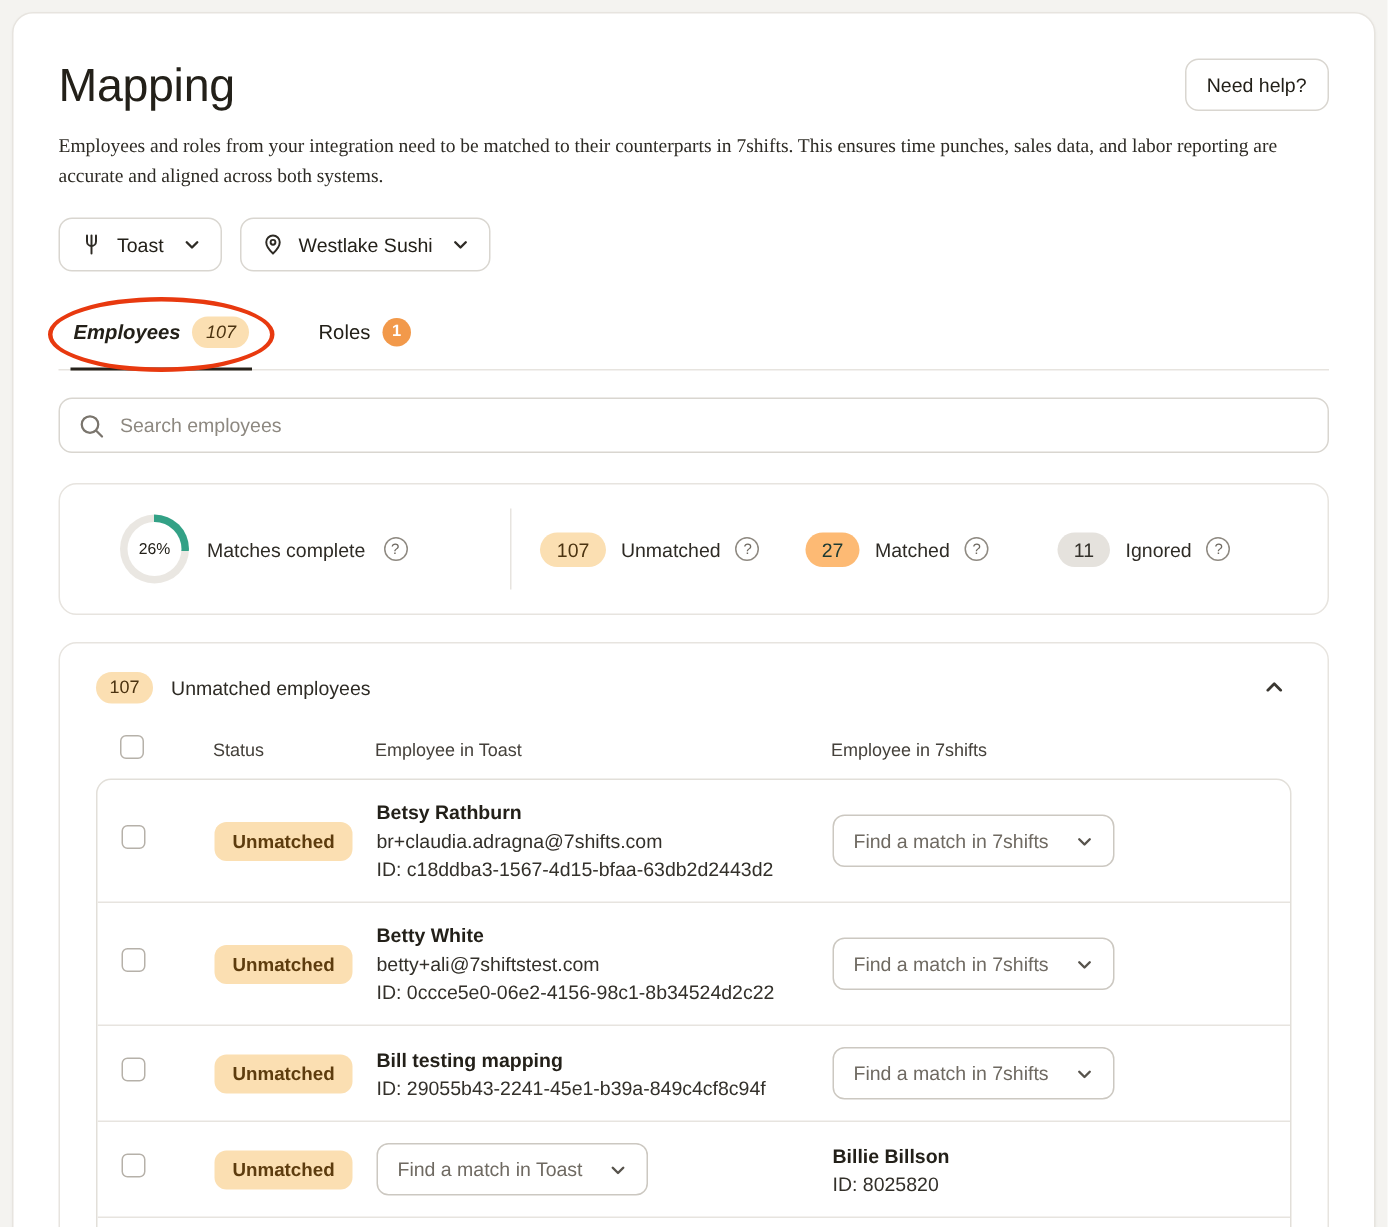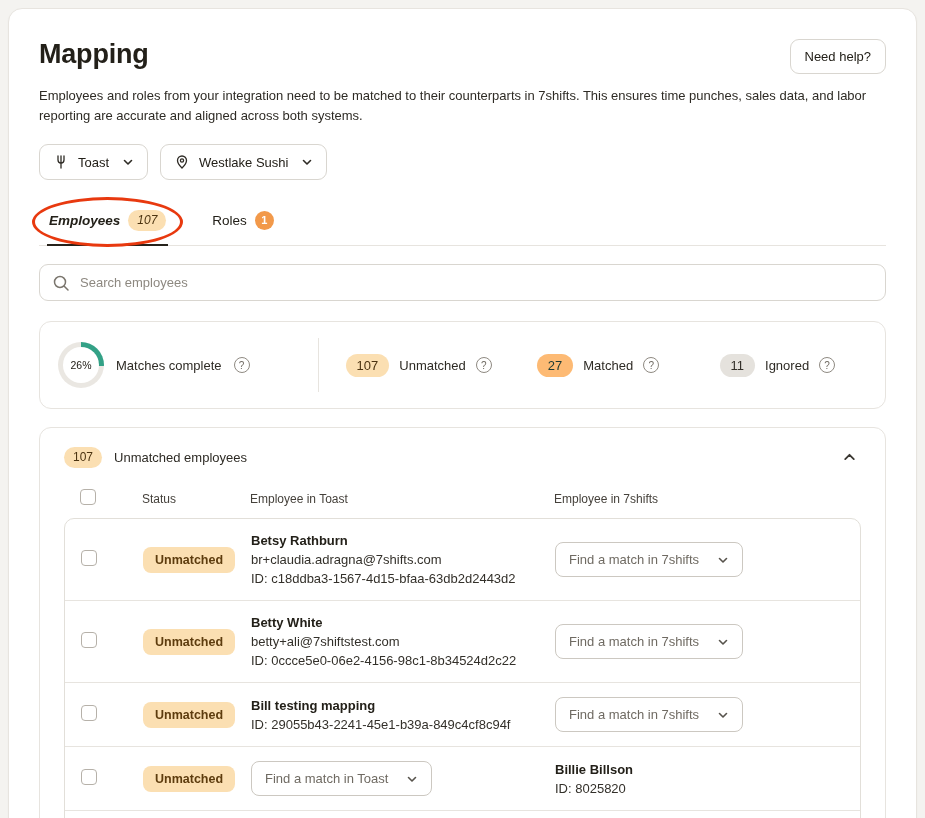--- a/index.html
+++ b/index.html
@@ -12,27 +12,27 @@
   .main-card {
     margin:8px;
     background:#ffffff;
     border:1px solid #e7e4df;
     border-radius:14px;
     padding:30px 30px 24px;
     min-height:880px;
     box-shadow:0 1px 2px rgba(0,0,0,0.04);
   }
   .header-row { display:flex; justify-content:space-between; align-items:flex-start; }
-  h1 { font-size:27px; font-weight:700; letter-spacing:-0.2px; }
+  h1 { font-size:31px; font-weight:400; letter-spacing:-0.2px; }
   .help-btn {
     font-family:inherit; font-size:13px; color:#232019;
     background:#fff; border:1px solid #d9d6d0; border-radius:9px;
     padding:9px 14px; cursor:pointer; white-space:nowrap;
   }
-  .description { font-size:13px; line-height:1.55; color:#2e2b25; margin-top:12px; }
+  .description { font-size:13px; line-height:1.55; color:#2e2b25; margin-top:12px;font-family:Liberation Serif, serif; }
 
   .filters { display:flex; gap:12px; margin-top:18px; }
   .filter-dd {
     display:inline-flex; align-items:center; gap:9px;
     font-family:inherit; font-size:13px; color:#232019;
     background:#fff; border:1px solid #d9d6d0; border-radius:9px;
     height:36px; padding:0 13px; cursor:pointer;
   }
   .filter-dd .chev { margin-left:4px; display:inline-flex; }
   .icon { display:inline-flex; align-items:center; }
@@ -59,21 +59,21 @@
   .search-input {
     width:100%; height:37px; border:1px solid #d9d6d0; border-radius:9px;
     padding:0 12px 0 40px; font-family:inherit; font-size:13px; color:#232019;
     background:#fff; outline:none;
   }
   .search-input::placeholder { color:#8d8880; }
 
   .stats-card {
     display:flex; align-items:center;
     border:1px solid #e7e4df; border-radius:12px;
-    margin-top:20px; padding:20px 18px; background:#fff;
+    margin-top:20px; padding:20px 40px; background:#fff;
   }
   .stat-main { display:flex; align-items:center; gap:12px; width:250px; }
   .vdiv { width:1px; align-self:stretch; background:#e7e4df; margin:-4px 10px; }
   .stat { flex:1; display:flex; align-items:center; justify-content:center; gap:10px; font-size:13px; }
   .pill { border-radius:999px; padding:4px 11px; font-size:13px; }
   .pill.orange { background:#fbdfb2; color:#4b3310; }
   .pill.teal   { background:#fdba74; color:#1c3a33; }
   .pill.gray   { background:#e5e2dd; color:#33302a; }
   .ring {
     width:46px; height:46px; border-radius:50%; flex-shrink:0;

